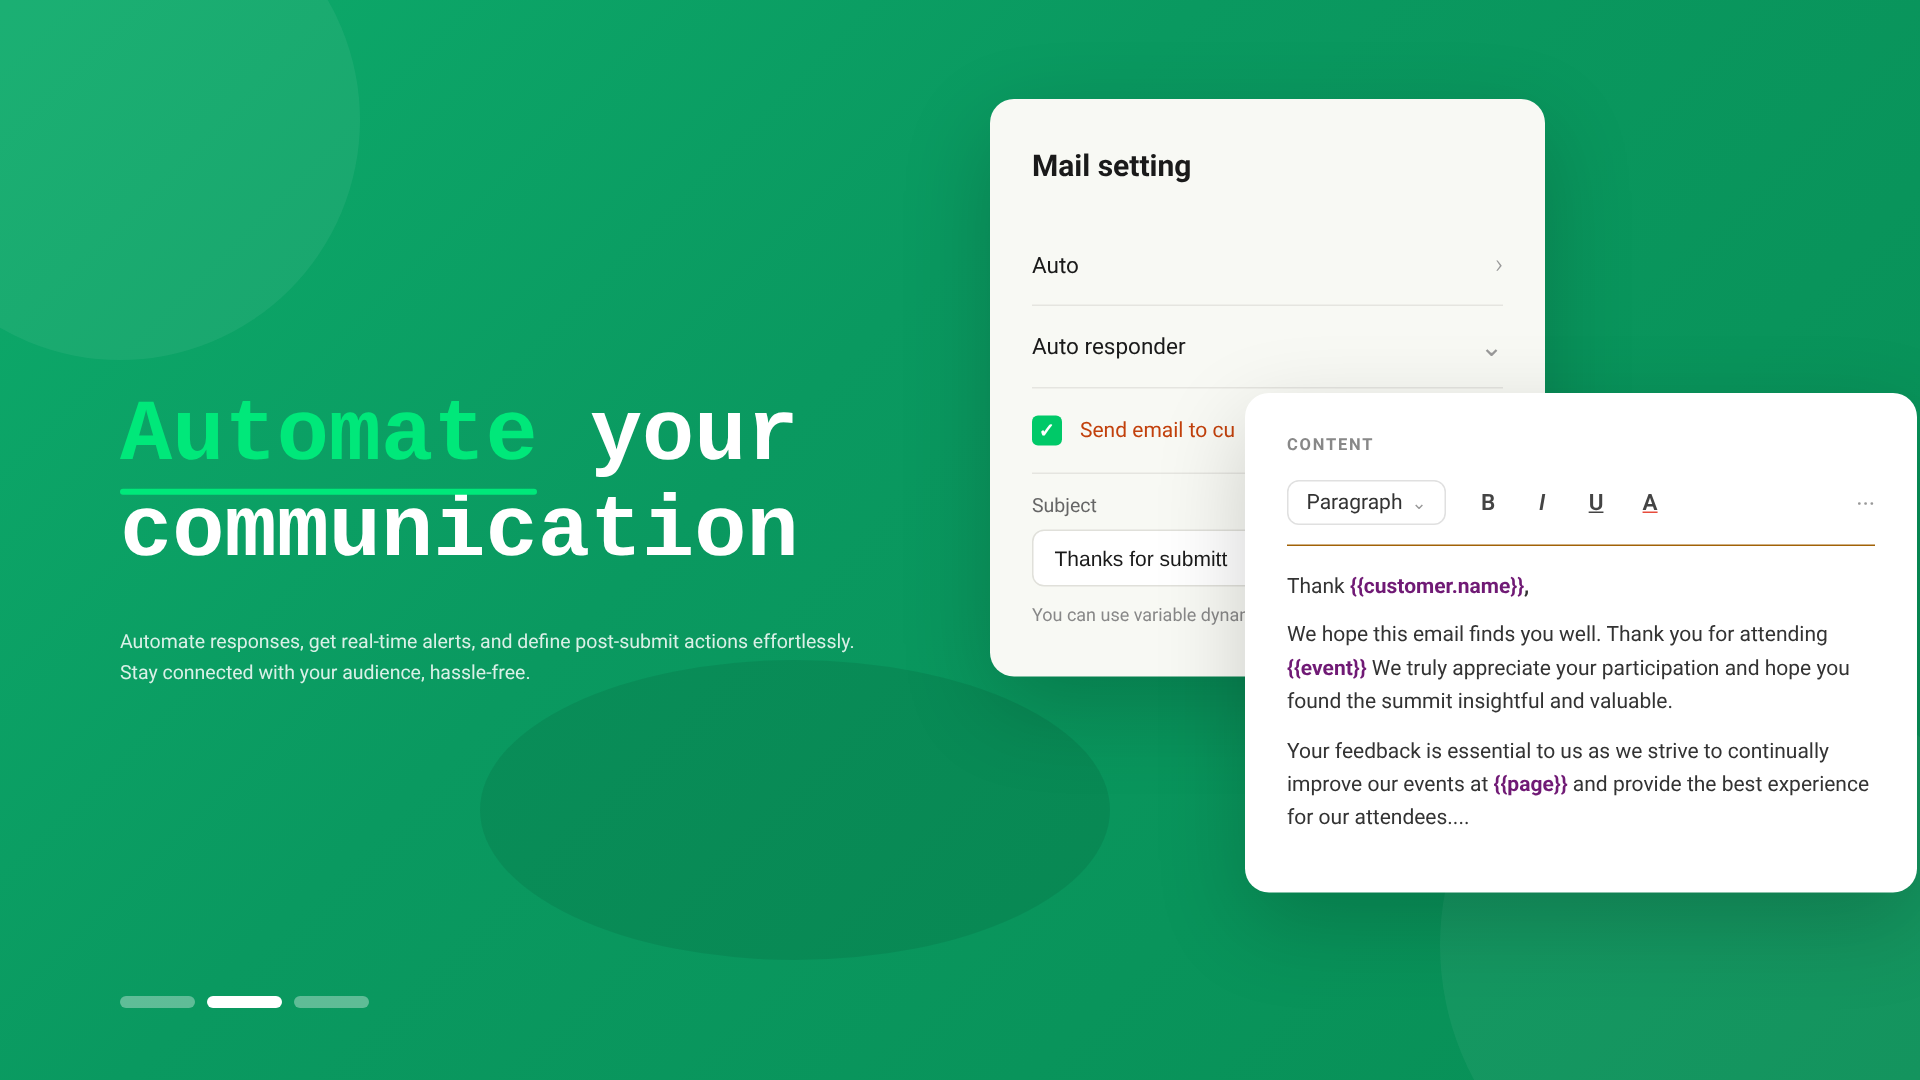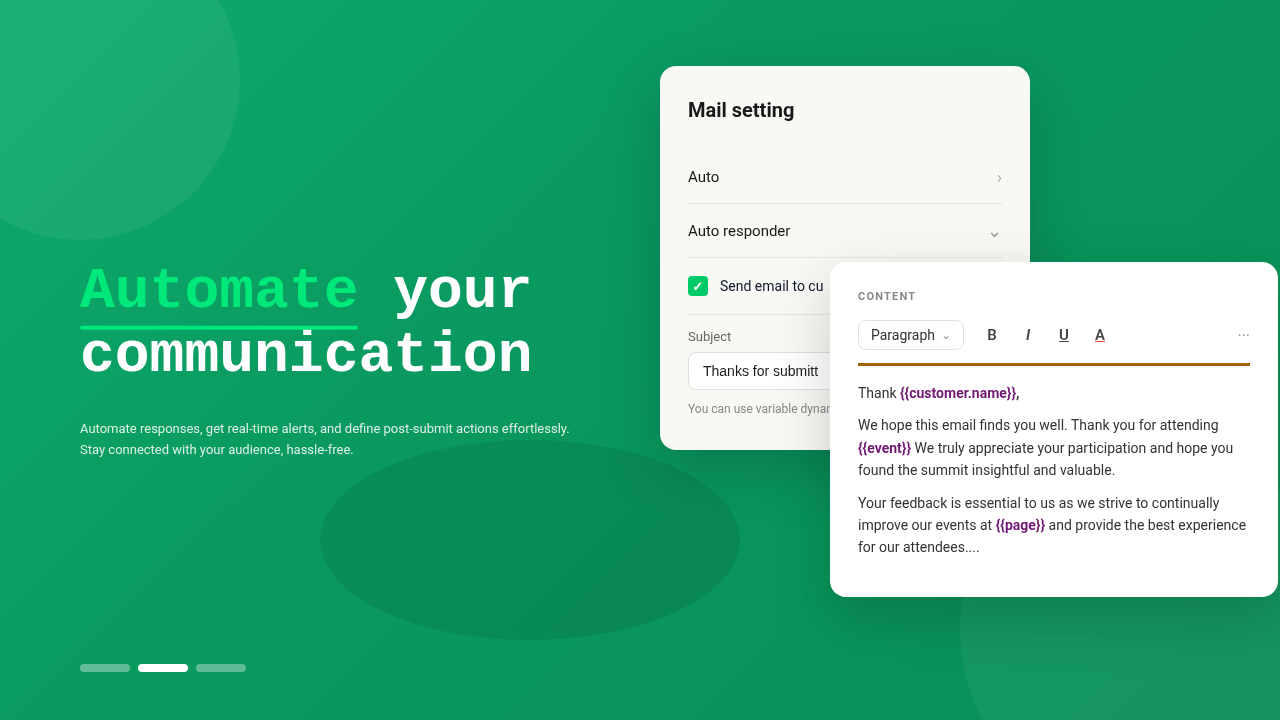--- a/index.html
+++ b/index.html
@@ -180,21 +180,21 @@
 
     .checkbox-green::after {
       content: '✓';
       color: white;
       font-size: 13px;
       font-weight: 700;
     }
 
     .send-label {
       font-size: 14px;
-      color: #0f172a;
+      color: #c2410c;
     }
 
     .subject-section {
       padding-top: 14px;
     }
 
     .subject-label {
       font-size: 13px;
       color: #666;
       margin-bottom: 8px;
@@ -237,21 +237,21 @@
       color: #888;
       text-transform: uppercase;
       margin-bottom: 16px;
     }
 
     .editor-toolbar {
       display: flex;
       align-items: center;
       gap: 4px;
       margin-bottom: 16px;
-      border-bottom: 3px solid #a16207;
+      border-bottom: 1px solid #a16207;
       padding-bottom: 12px;
     }
 
     .style-select {
       display: flex;
       align-items: center;
       gap: 6px;
       padding: 6px 12px;
       border: 1px solid #e0e0e0;
       border-radius: 8px;

